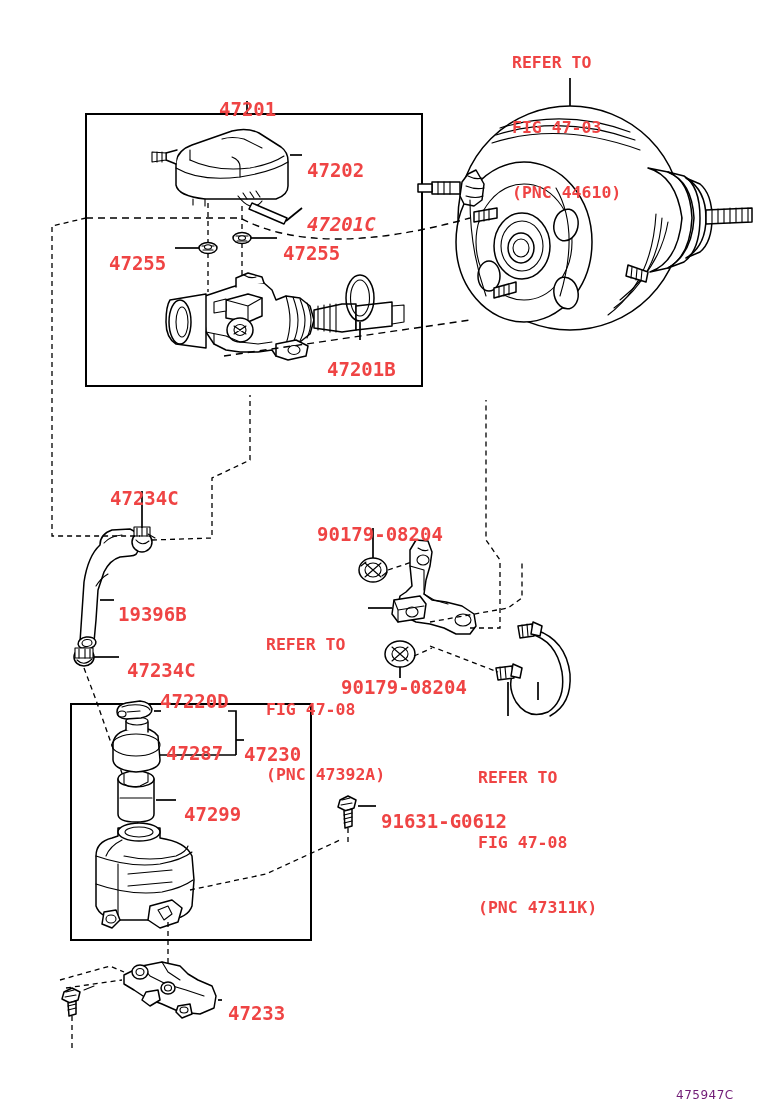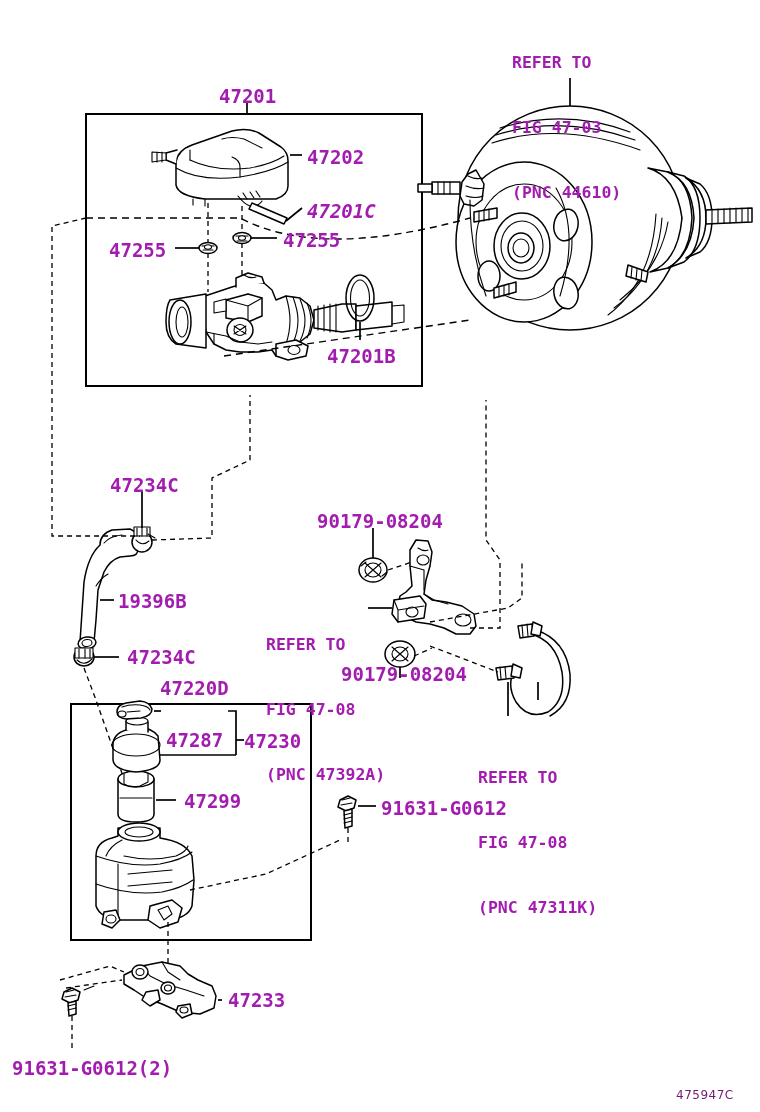--- a/index.html
+++ b/index.html
@@ -12,26 +12,26 @@
     position:relative;
     width:760px;height:1112px;
     background:#ffffff;
     overflow:hidden;
   }
   #art{position:absolute;left:0;top:0;width:760px;height:1112px;}
   .lbl{
     position:absolute;
     font-family:"DejaVu Sans Mono","Liberation Mono",monospace;
     font-weight:700;
-    color:#a21caf;
+    color:#ef4444;
     white-space:pre;
     letter-spacing:0px;
     line-height:1.32;
   }
-  .lbl.p{font-size:19px;}
+  .lbl.p{font-size:19px;margin-top:13px;}
   .lbl.r{font-size:16.5px;}
   .code{
     position:absolute;
     font-family:"DejaVu Sans","Liberation Sans",sans-serif;
     font-size:12px;
     font-weight:400;
     color:#701a75;
     letter-spacing:.5px;
   }
 </style>
@@ -395,21 +395,20 @@
 
   <div class="lbl p" style="left:160px;top:676px;">47220D</div>
   <div class="lbl p" style="left:166px;top:728px;">47287</div>
   <div class="lbl p" style="left:244px;top:729px;">47230</div>
   <div class="lbl p" style="left:184px;top:789px;">47299</div>
   <div class="lbl p" style="left:228px;top:988px;">47233</div>
 
   <div class="lbl p" style="left:317px;top:509px;">90179-08204</div>
   <div class="lbl p" style="left:341px;top:662px;">90179-08204</div>
   <div class="lbl p" style="left:381px;top:796px;">91631-G0612</div>
-  <div class="lbl p" style="left:12px;top:1056px;">91631-G0612(2)</div>
 
   <div class="lbl r" style="left:512px;top:8px;">
     <div>REFER TO</div>
     <div>FIG 47-03</div>
     <div>(PNC 44610)</div>
   </div>
 
   <div class="lbl r" style="left:266px;top:590px;">
     <div>REFER TO</div>
     <div>FIG 47-08</div>

